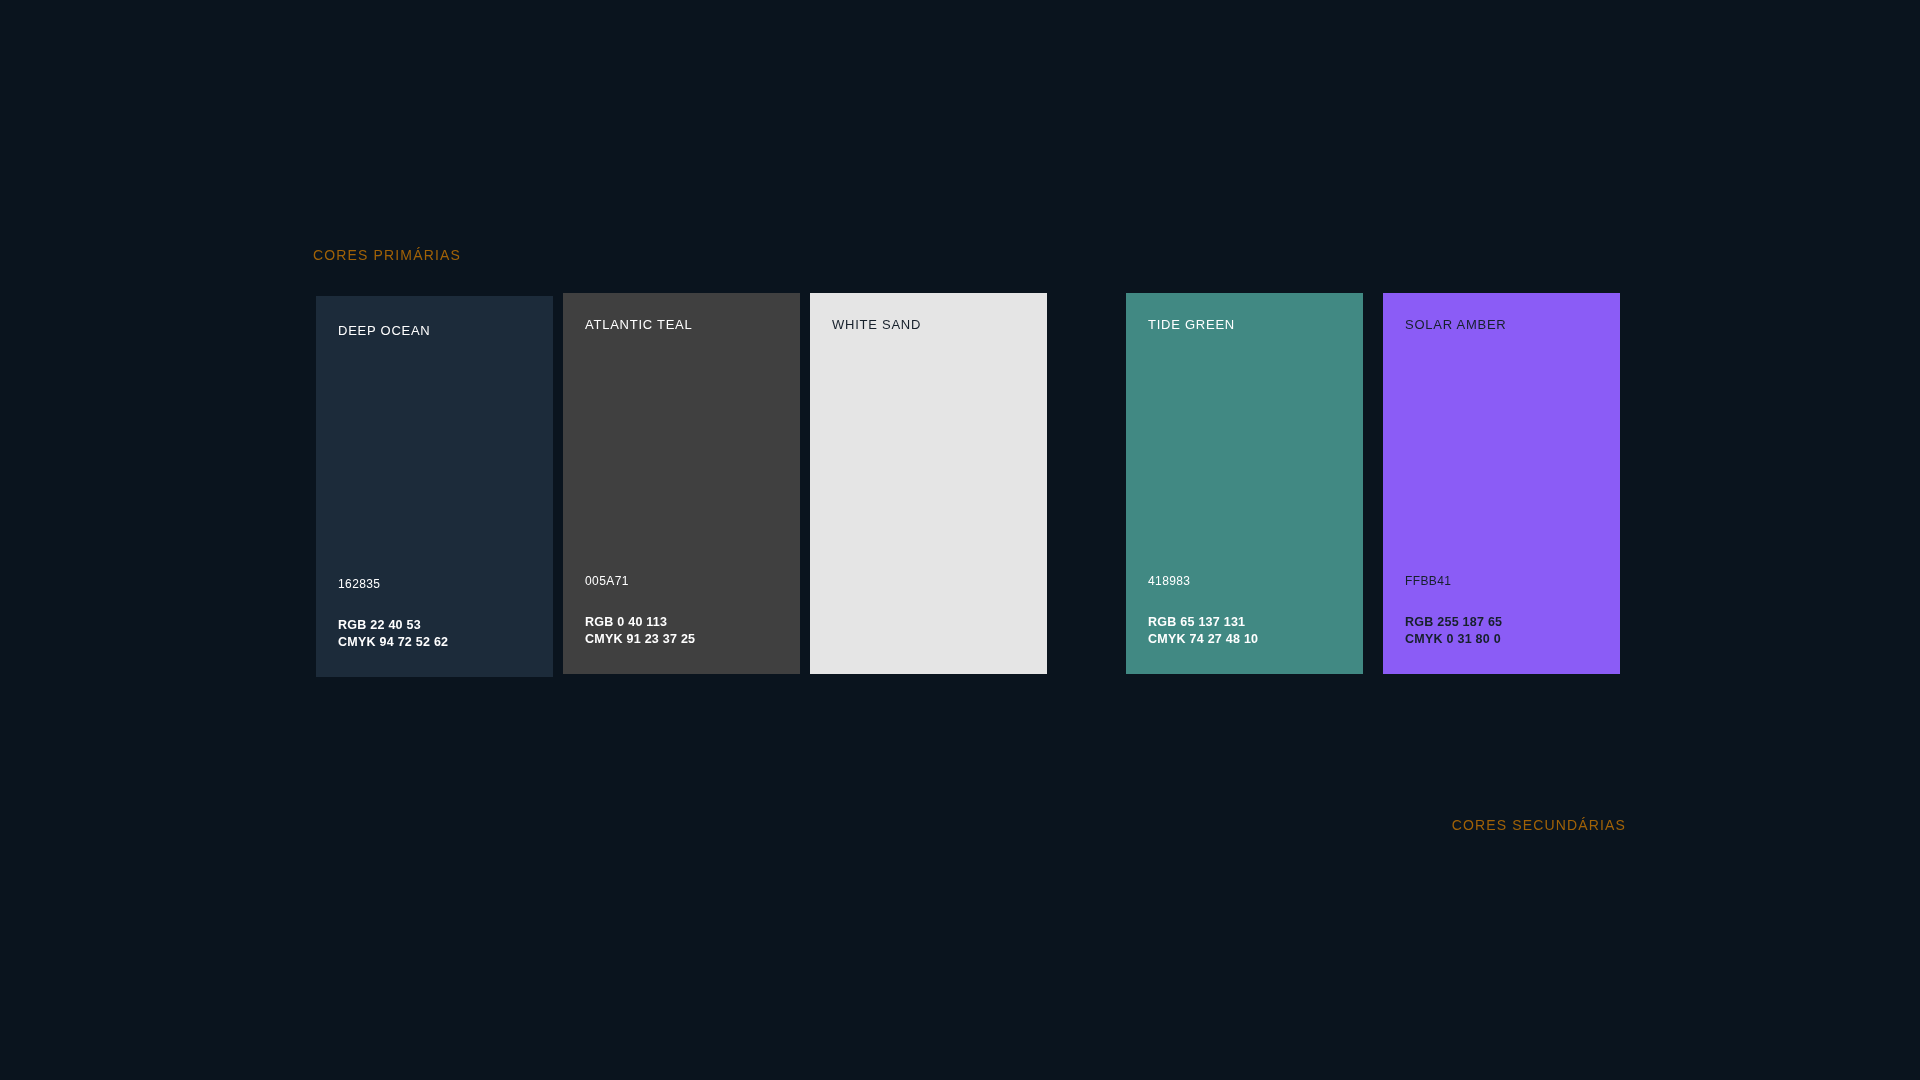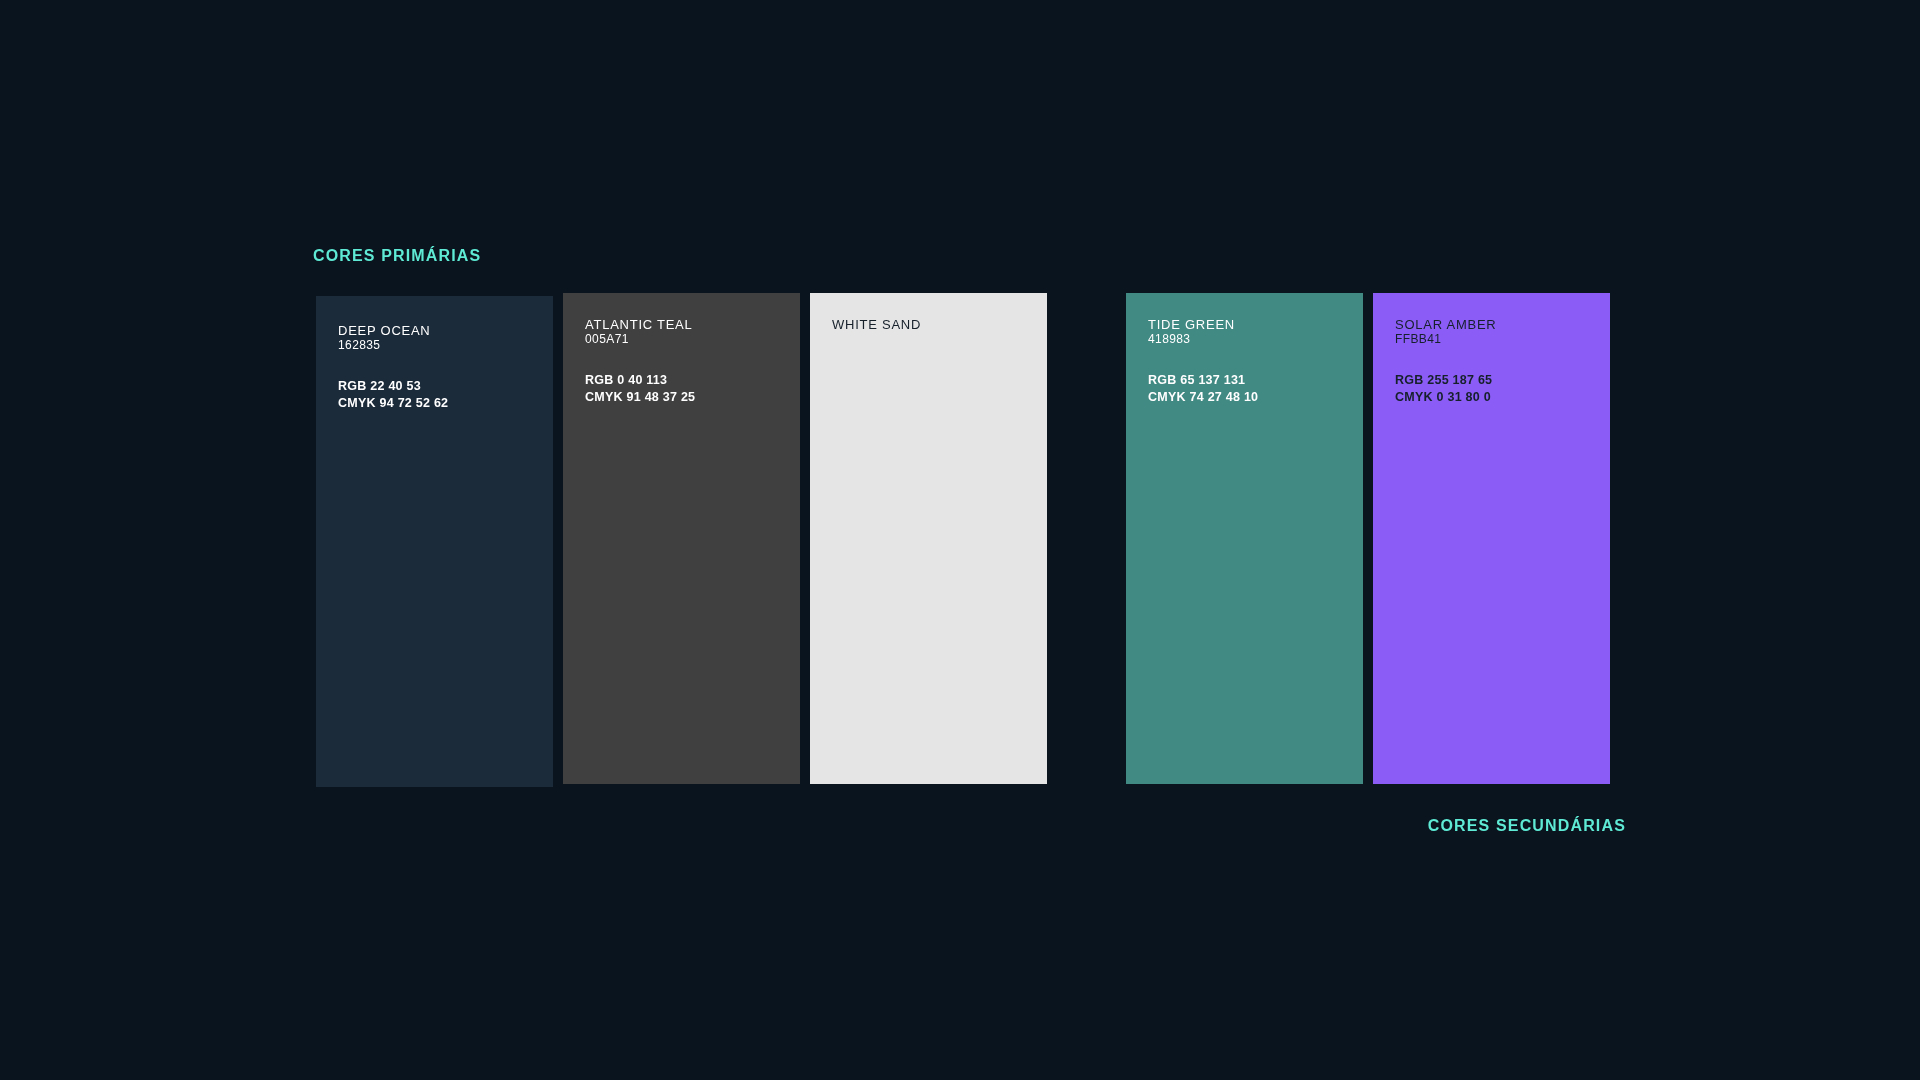--- a/index.html
+++ b/index.html
@@ -18,24 +18,24 @@
 
   .stage {
     position: relative;
     width: 1920px;
     height: 1080px;
   }
 
   
   .section-heading {
     position: absolute;
-    color: #5eead4;
-    font-size: 16px;
+    color: #a16207;
+    font-size: 14px;
     letter-spacing: 1.15px;
-    font-weight: 700;
+    font-weight: 400;
     white-space: nowrap;
   }
 
   .heading-primary {
     left: 313px;
     top: 247px;
   }
 
   .heading-secondary {
     left: 1388px;
@@ -52,30 +52,31 @@
 
   .group-primary {
     left: 316px;
     top: 293px;
     gap: 10px;
   }
 
   .group-secondary {
     left: 1126px;
     top: 293px;
-    gap: 10px;
+    gap: 20px;
   }
 
   
   .swatch {
     position: relative;
     width: 237px;
-    height: 491px;
+    height: 381px;
     display: flex;
     flex-direction: column;
+    justify-content: space-between;
     padding: 24px 0 26px 22px;
   }
 
   
   .swatch.offset-down {
     margin-top: 3px;
     padding-top: 27px;
   }
 
   .swatch-name {
@@ -124,21 +125,21 @@
           <div class="swatch-hex text-light">162835</div>
           <div class="swatch-rgb text-light">RGB 22 40 53</div>
           <div class="swatch-cmyk text-light">CMYK 94 72 52 62</div>
         </div>
       </div>
       <div class="swatch" style="background: #404040;">
         <div class="swatch-name text-light">ATLANTIC TEAL</div>
         <div class="swatch-values">
           <div class="swatch-hex text-light">005A71</div>
           <div class="swatch-rgb text-light">RGB 0 40 113</div>
-          <div class="swatch-cmyk text-light">CMYK 91 48 37 25</div>
+          <div class="swatch-cmyk text-light">CMYK 91 23 37 25</div>
         </div>
       </div>
       <div class="swatch" style="background: #e5e5e5;">
         <div class="swatch-name text-dark">WHITE SAND</div>
       </div>
     </div>
 
   <div class="group group-secondary">
       <div class="swatch" style="background: rgb(65, 137, 131);">
         <div class="swatch-name text-light">TIDE GREEN</div>

